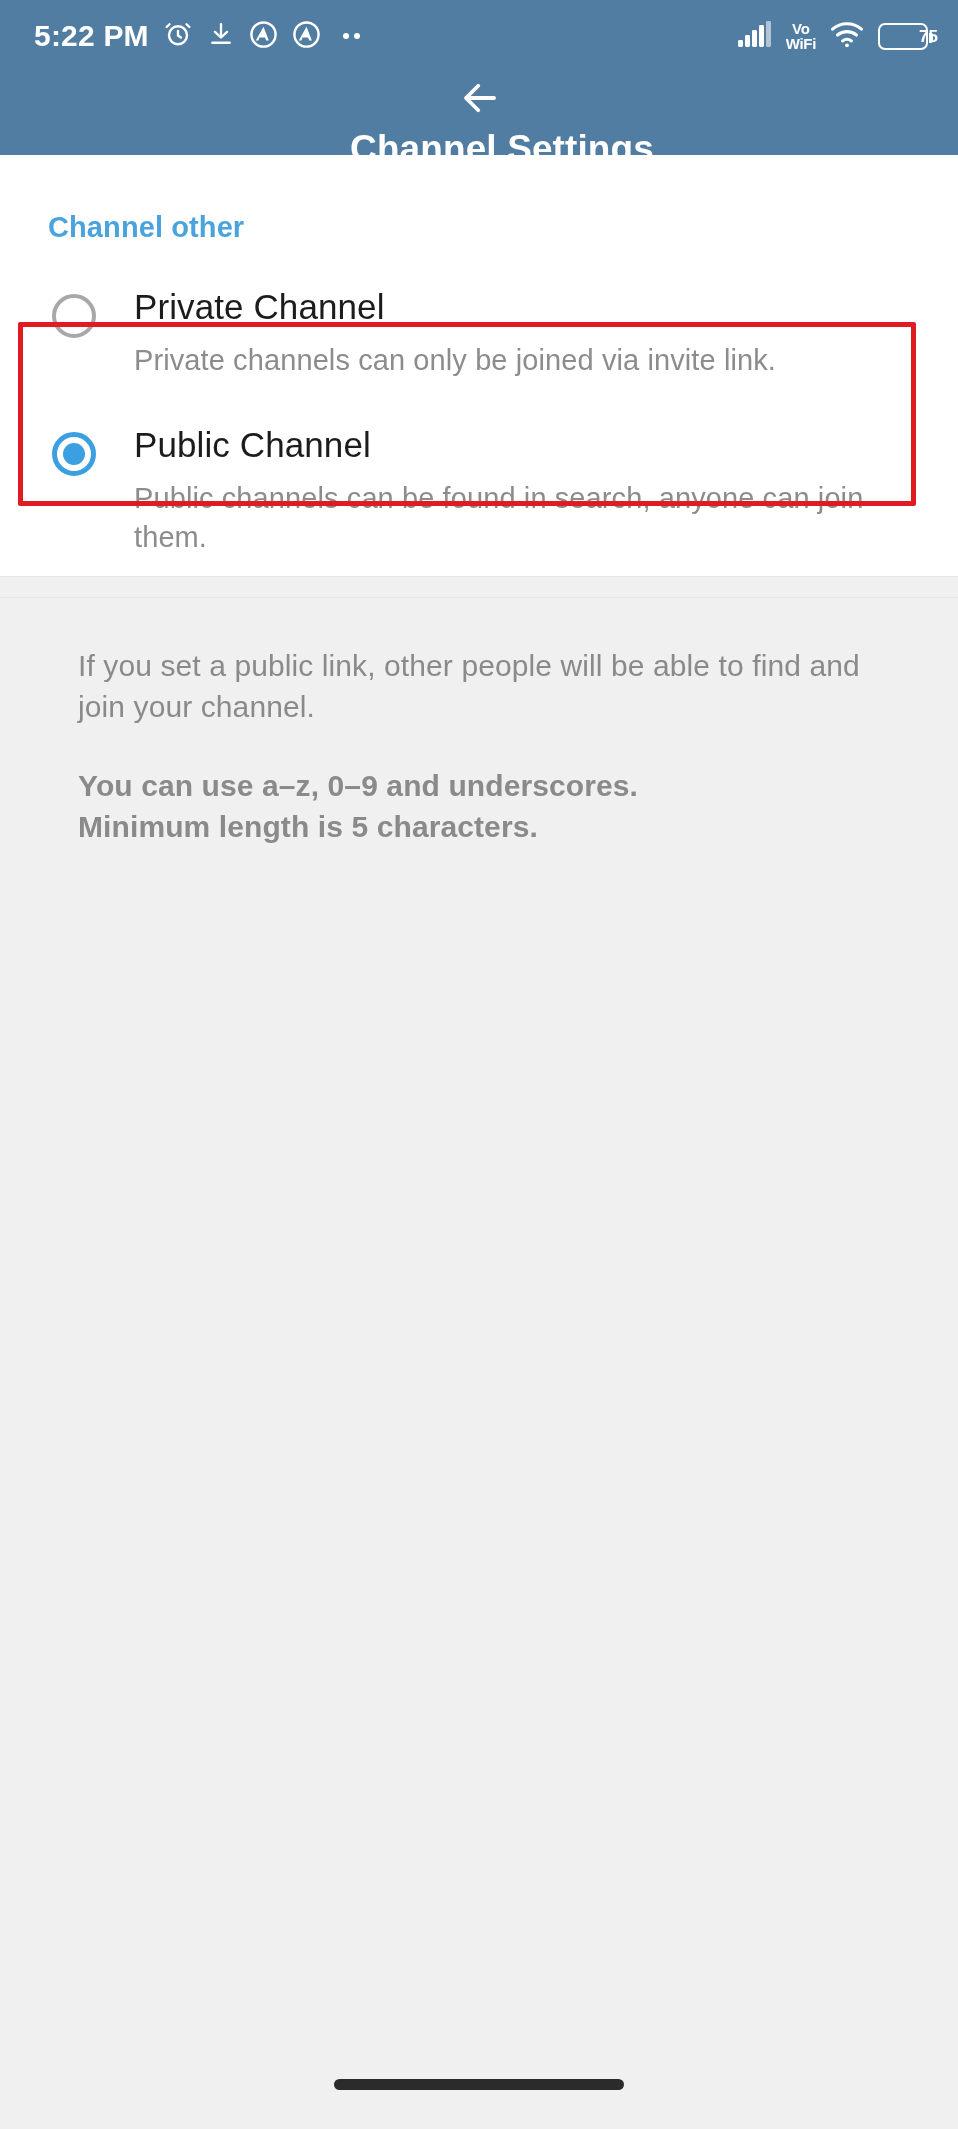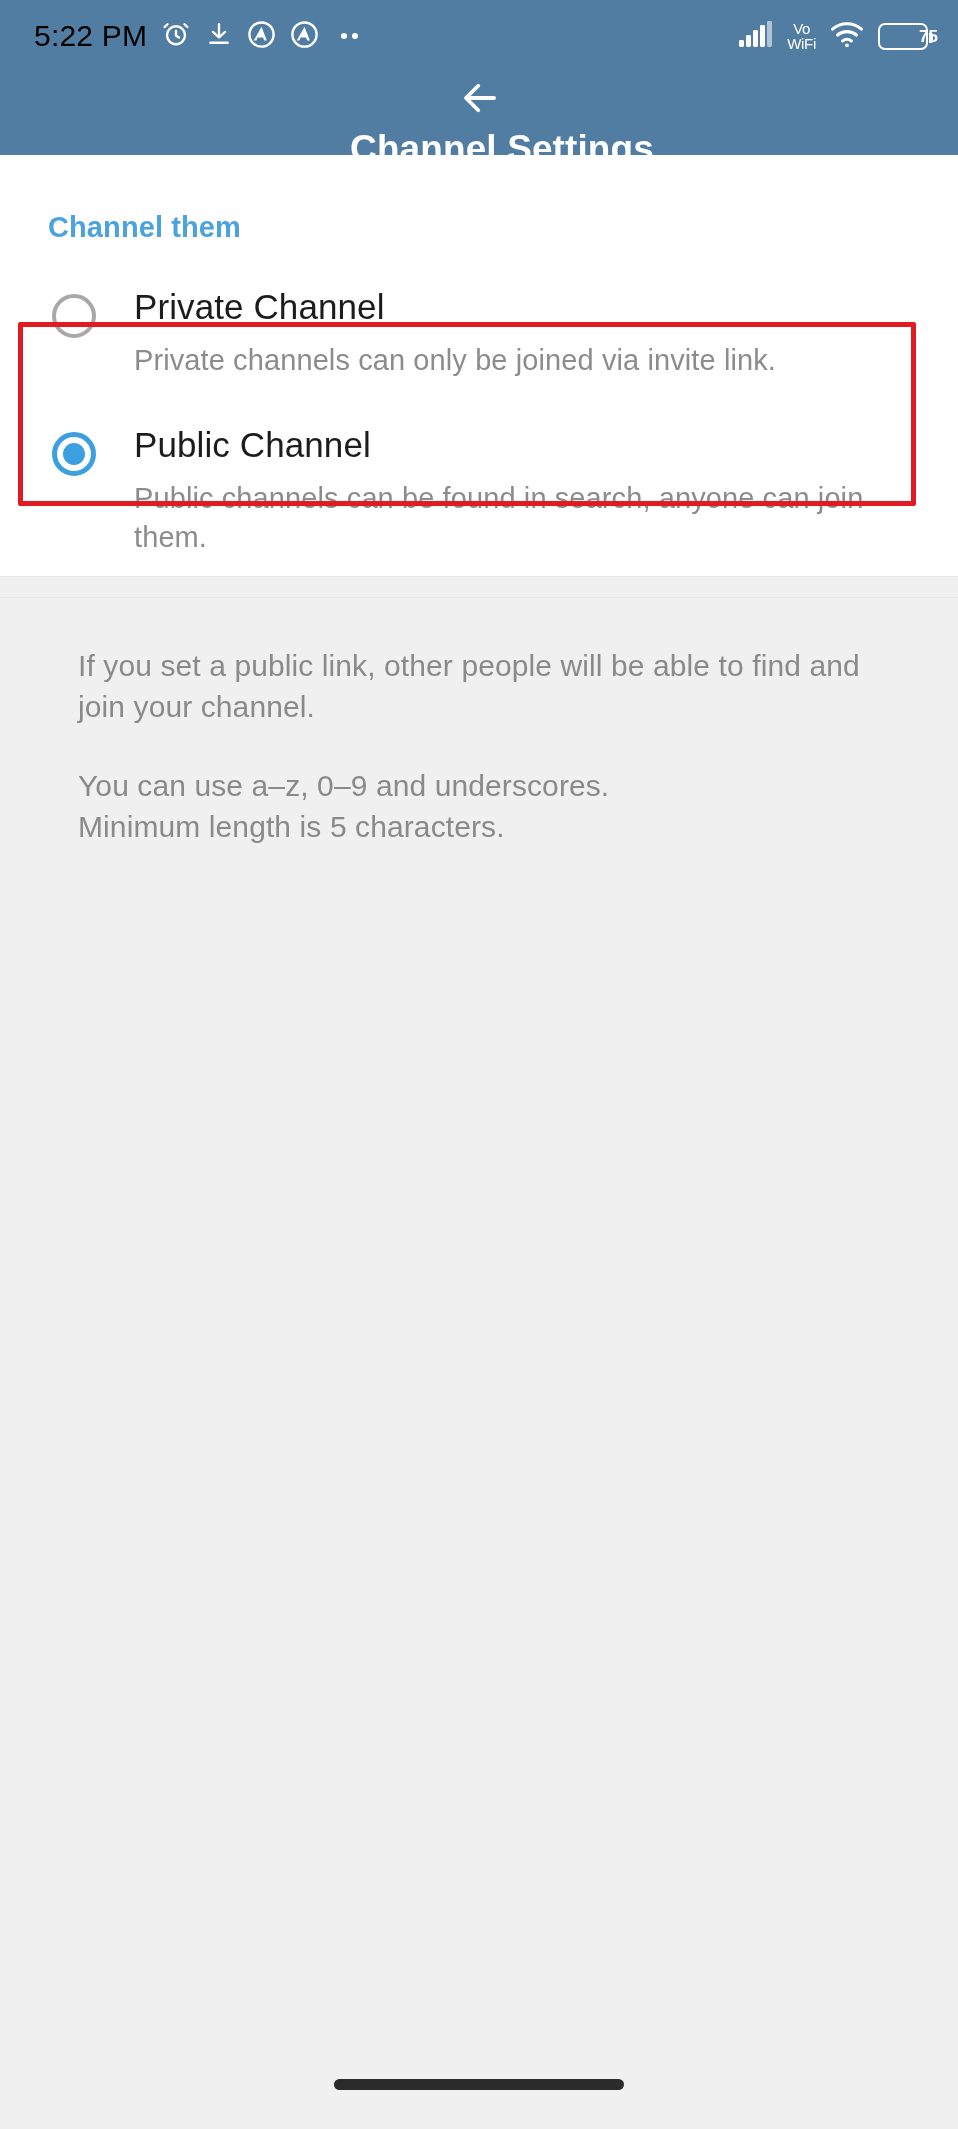--- a/index.html
+++ b/index.html
@@ -31,23 +31,23 @@
     align-items: center;
     justify-content: space-between;
     padding: 0 30px 0 34px;
   }
   .status-left {
     display: flex;
     align-items: center;
     gap: 14px;
   }
   .status-time {
-    color: #000000;
+    color: #ffffff;
     font-size: 30px;
-    font-weight: 400;
+    font-weight: 700;
     letter-spacing: 0.2px;
     white-space: nowrap;
   }
   .status-right {
     display: flex;
     align-items: center;
     gap: 13px;
   }
   .ic { display: block; }
 
@@ -59,21 +59,21 @@
   .dots-icon i {
     width: 6px; height: 6px;
     border-radius: 50%;
     background: #ffffff;
     display: block;
   }
 
   .vowifi {
     color: #ffffff;
     font-size: 15px;
-    font-weight: 400;
+    font-weight: 700;
     line-height: 15px;
     text-align: center;
     letter-spacing: -0.3px;
   }
 
   .battery {
     position: relative;
     width: 50px; height: 27px;
     border: 2.5px solid #ffffff;
     border-radius: 7px;
@@ -381,21 +381,21 @@
         <svg width="42" height="42" viewBox="0 0 24 24" fill="none" stroke="#ffffff" stroke-width="2.2" stroke-linecap="round" stroke-linejoin="round">
           <path d="M4.5 12.8 9.6 18 19.8 6.4"></path>
         </svg>
       </span>
     </div>
   </div>
 
   <div class="content">
 
     <div class="card">
-      <div class="section-title">Channel them</div>
+      <div class="section-title">Channel other</div>
 
       <div class="radio-list">
 
         <div class="radio-row">
           <span class="radio-mark off"></span>
           <div class="radio-texts">
             <div class="radio-title">Private Channel</div>
             <div class="radio-desc">Private channels can only be joined via invite link.</div>
           </div>
         </div>
@@ -409,21 +409,21 @@
         </div>
 
       </div>
     </div>
 
     <div class="gap"></div>
 
 
     <div class="hints">
       <div class="hint-p">If you set a public link, other people will be able to find and join your channel.</div>
-      <div class="hint-p" style="white-space: pre-line;">You can use a–z, 0–9 and underscores.
+      <div class="hint-p" style="white-space: pre-line; font-weight: bold;">You can use a–z, 0–9 and underscores.
 Minimum length is 5 characters.</div>
     </div>
 
   </div>
 
   <div class="gesture-bar-area">
     <div class="gesture-pill"></div>
   </div>
 
   <div class="highlight-box"></div>

